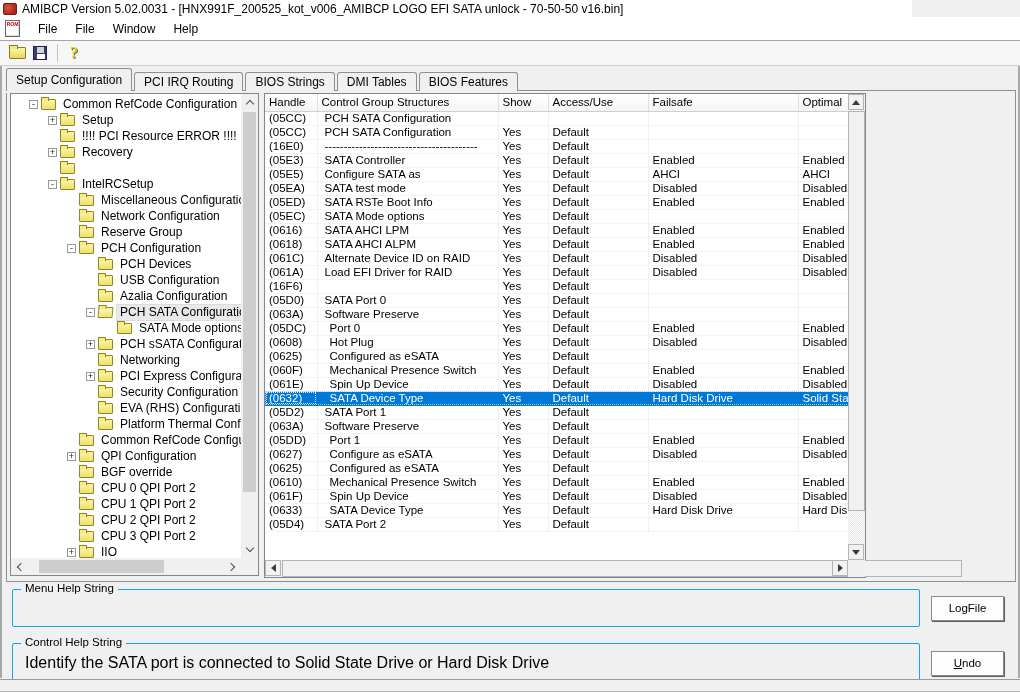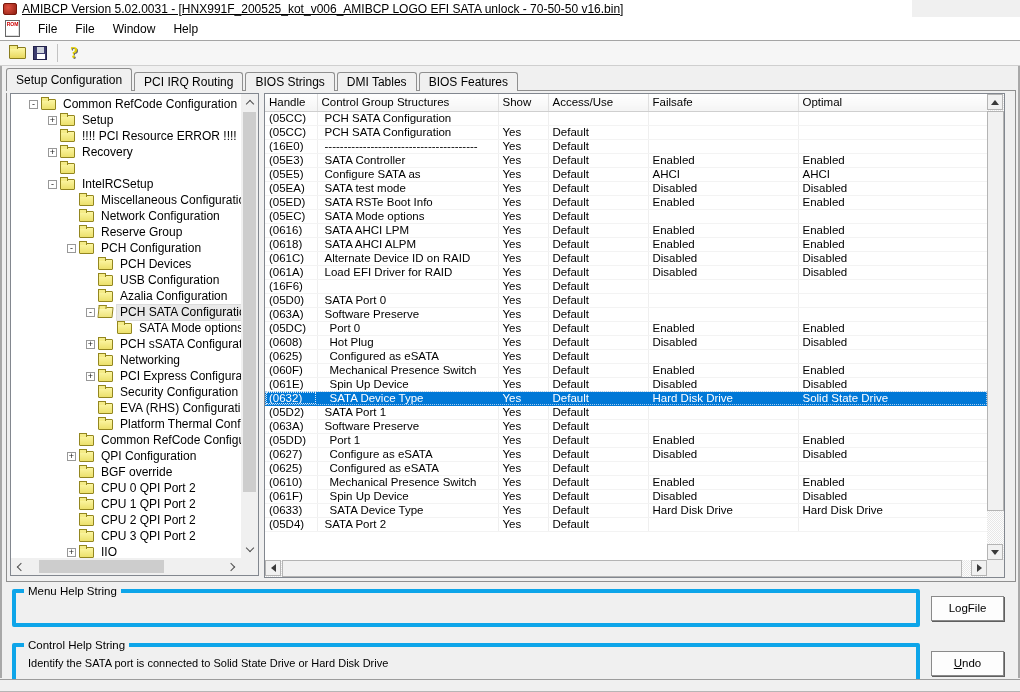--- a/index.html
+++ b/index.html
@@ -2,21 +2,21 @@
 <html><head>
 <meta charset="utf-8">
 <style>
   * { margin:0; padding:0; box-sizing:border-box; }
   html,body { width:1020px; height:692px; overflow:hidden; background:#fff;
     font-family:"Liberation Sans","DejaVu Sans",sans-serif; font-size:12px; color:#000; }
   #app { position:relative; width:1020px; height:692px; background:#f0f0f0; }
 
   
   #titlebar { position:absolute; left:0; top:0; width:912px; height:17px; background:#fff;
-    display:flex; align-items:center; padding-left:3px;text-decoration:underline; }
+    display:flex; align-items:center; padding-left:3px; }
   #app-icon { width:14px; height:12px; margin-right:5px; border-radius:2px;
     background:radial-gradient(circle at 35% 35%, #e05040, #8e1f12); border:1px solid #7a180c; flex:none; }
   #title-text { white-space:nowrap; font-size:12px; }
 
   
   #menubar { position:absolute; left:0; top:17px; width:1020px; height:23px; background:#fff;
     display:flex; align-items:center; padding-left:5px; }
   #rom-icon { width:15px; height:17px; background:#fff; border:1px solid #666; margin-right:9px;
     font-size:5px; font-weight:bold; color:#c00; text-align:center; line-height:7px; flex:none;
     box-shadow:inset -1px -1px 0 #ddd; }
@@ -85,42 +85,42 @@
   .cl-btn { position:absolute; width:16px; height:16px; background:#f1f1f1; border:1px solid #b4b4b4;
     display:flex; align-items:center; justify-content:center; }
   .tri { width:0; height:0; border:4px solid transparent; }
   .tri.up{border-bottom:5px solid #3a3a3a; margin-top:-4px} .tri.down{border-top:5px solid #3a3a3a; margin-bottom:-4px}
   .tri.left{border-right:5px solid #3a3a3a; margin-left:-4px} .tri.right{border-left:5px solid #3a3a3a; margin-right:-4px}
   .dither { background-image:linear-gradient(45deg,#e7e7e7 25%,transparent 25%,transparent 75%,#e7e7e7 75%),
     linear-gradient(45deg,#e7e7e7 25%,#fdfdfd 25%,#fdfdfd 75%,#e7e7e7 75%);
     background-size:2px 2px; background-position:0 0,1px 1px; }
 
   
-  #table-panel { position:absolute; left:257px; top:2px; width:741px; height:485px;
+  #table-panel { position:absolute; left:257px; top:2px; width:602px; height:485px;
     border:1px solid #82878f; background:#fff; }
   #grid-wrap { position:absolute; left:0; top:0; right:17px; bottom:17px; overflow:hidden; }
   table { border-collapse:collapse; table-layout:fixed; width:722px; font-size:11.5px; }
   col.c1{width:52px} col.c2{width:181px} col.c3{width:50px} col.c4{width:100px} col.c5{width:150px} col.c6{width:189px}
   th { height:17px; font-weight:normal; text-align:left; padding:0 4px;
     background:linear-gradient(#ffffff,#f4f4f4); border-right:1px solid #e0e0e0; border-bottom:1px solid #cfcfcf;
     white-space:nowrap; overflow:hidden; }
   td { height:14px; padding:0 4px; white-space:nowrap; overflow:hidden;
     border-right:1px solid #efefef; border-bottom:1px solid #f3f3f3; line-height:13px; }
   td.c-l { padding-left:7px; }
   tr.ind td.c-l { padding-left:12px; }
   tr.sel td { background:#0078d7; color:#fff; border-color:#0078d7; }
   tr.sel { outline:1px dotted #a9cdec; outline-offset:-1px; }
   tr.sel td.c-h { outline:1px dotted #d5e8f8; outline-offset:-2px; }
 
   
-  .groupbox { position:absolute; border:4px solid #0ea5e9; border-radius:2px; background:#f0f0f0; }
+  .groupbox { position:absolute; border:1px solid #0ea5e9; border-radius:2px; background:#f0f0f0; }
   .grouplabel { position:absolute; top:-8px; left:8px; background:#f0f0f0; padding:0 4px; font-size:11.5px; }
   #menu-help { left:10px; top:523px; width:908px; height:38px; }
   #control-help { left:10px; top:565px; width:908px; height:46px;margin-top:12px; }
-  .group-text { position:absolute; left:12px; top:10px; font-size:11px; white-space:nowrap;text-align:right; }
+  .group-text { position:absolute; left:12px; top:10px; font-size:16px; white-space:nowrap;text-align:right; }
   .btn { position:absolute; width:73px; height:25px; background:#fdfdfd; border:1px solid #8a8a8a;
     box-shadow:1px 1px 0 #5f5f5f; font-size:11.5px; text-align:center; }
   .btn span { display:block; line-height:23px; }
   #undo-btn span::first-letter { text-decoration:underline; }
   #logfile-btn { left:929px; top:530px; }
   #undo-btn { left:929px; top:585px; }
 </style>
 </head>
 <body>
 

